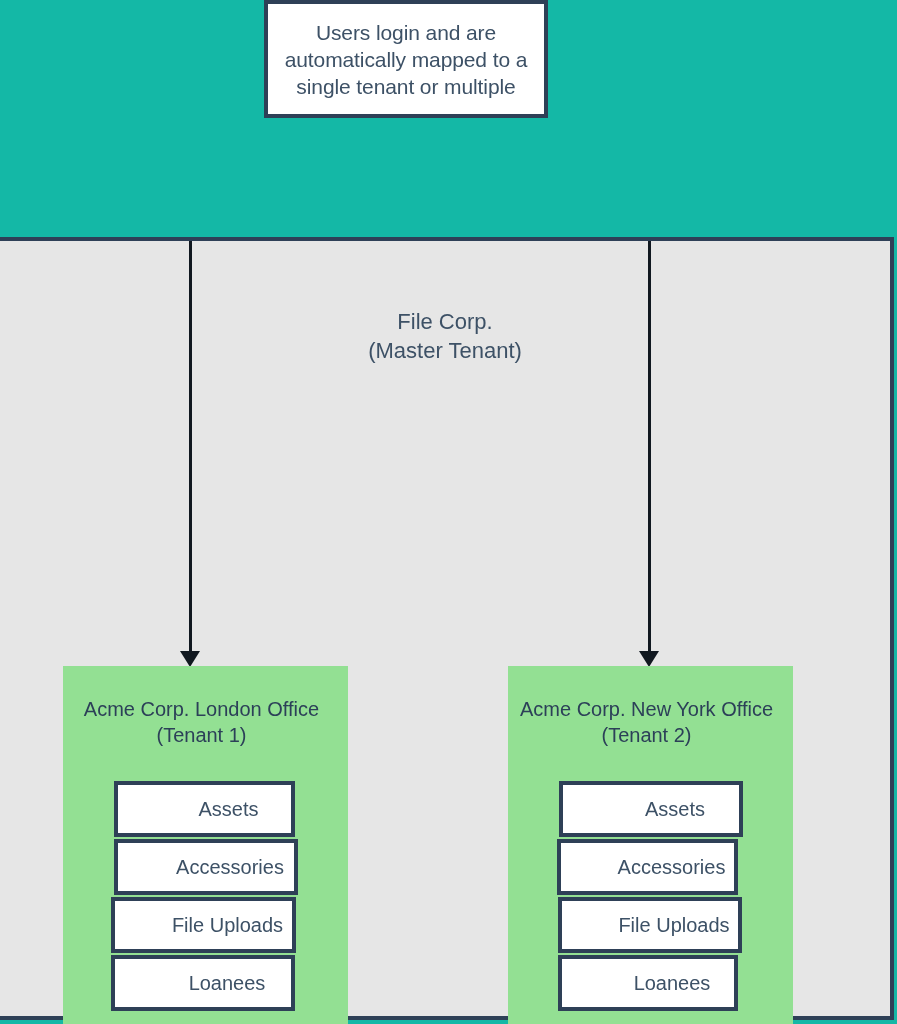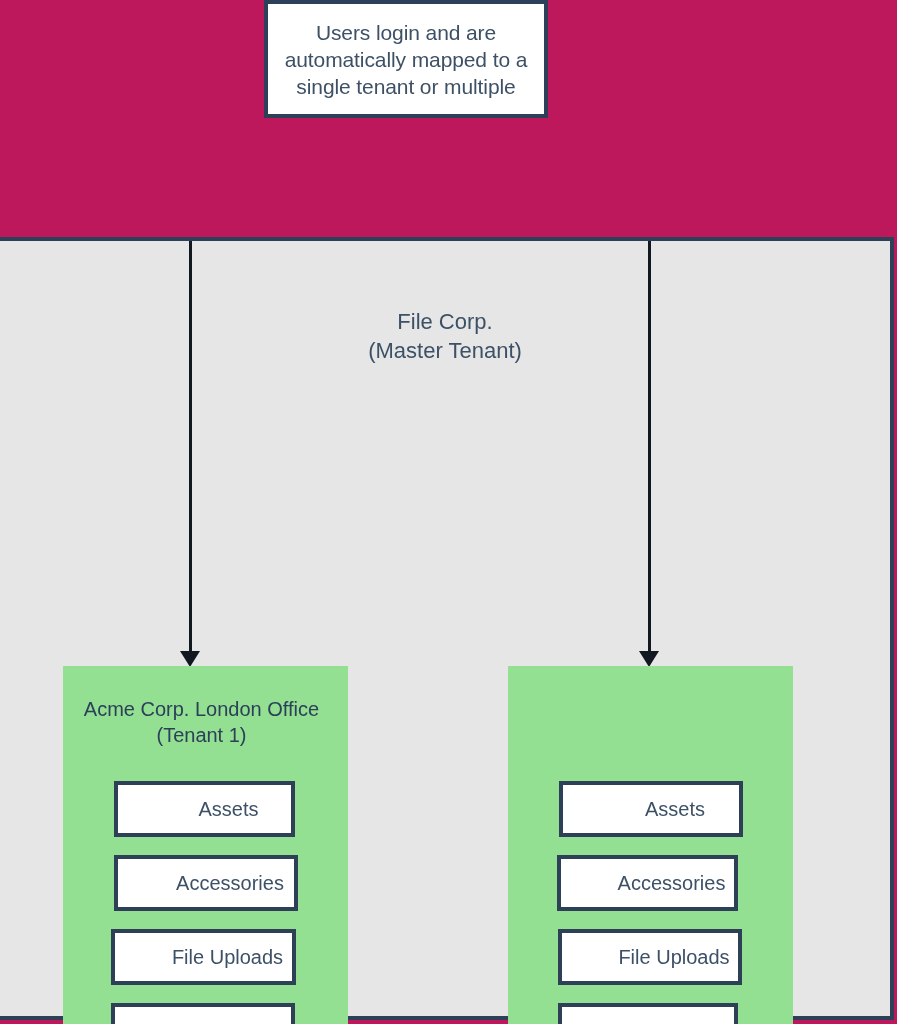--- a/index.html
+++ b/index.html
@@ -14,21 +14,21 @@
     overflow: hidden;
     font-family: "Liberation Sans", sans-serif;
   }
 
   #canvas {
     position: absolute;
     left: 0;
     top: 0;
     width: 897px;
     height: 1024px;
-    background: #be185d;
+    background: #14b8a6;
   }
 
   
   .callout {
     position: absolute;
     left: 264px;
     top: 0px;
     width: 284px;
     height: 118px;
     box-sizing: border-box;
@@ -123,21 +123,21 @@
   .item {
     box-sizing: border-box;
     height: 56px;
     background: #ffffff;
     border: 4px solid #2e4057;
     display: flex;
     align-items: center;
     justify-content: center;
     color: #3d5166;
     font-size: 20px;
-    margin-bottom: 18px;
+    margin-bottom: 2px;
     padding-left: 48px;
   }
   
   .tenant-left  .item-0 { margin-left: 51px; width: 181px; }
   .tenant-left  .item-1 { margin-left: 51px; width: 184px; }
   .tenant-left  .item-2 { margin-left: 48px; width: 185px; }
   .tenant-left  .item-3 { margin-left: 48px; width: 184px; }
 
   .tenant-right .item-0 { margin-left: 51px; width: 184px; }
   .tenant-right .item-1 { margin-left: 49px; width: 181px; }
@@ -168,20 +168,22 @@
       <div class="items">
         <div class="item item-0">Assets</div>
         <div class="item item-1">Accessories</div>
         <div class="item item-2">File Uploads</div>
         <div class="item item-3">Loanees</div>
 
       </div>
     </div>
 
     <div class="tenant tenant-right">
+      <div class="tenant-title">Acme Corp. New York Office
+(Tenant 2)</div>
       <div class="items">
         <div class="item item-0">Assets</div>
         <div class="item item-1">Accessories</div>
         <div class="item item-2">File Uploads</div>
         <div class="item item-3">Loanees</div>
 
       </div>
     </div>
 
   </div>

